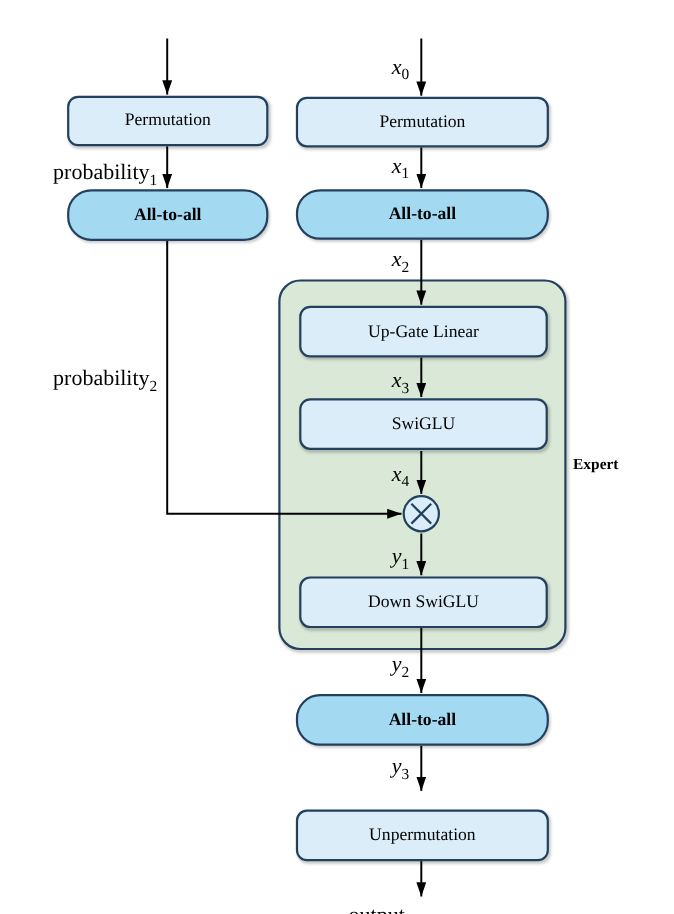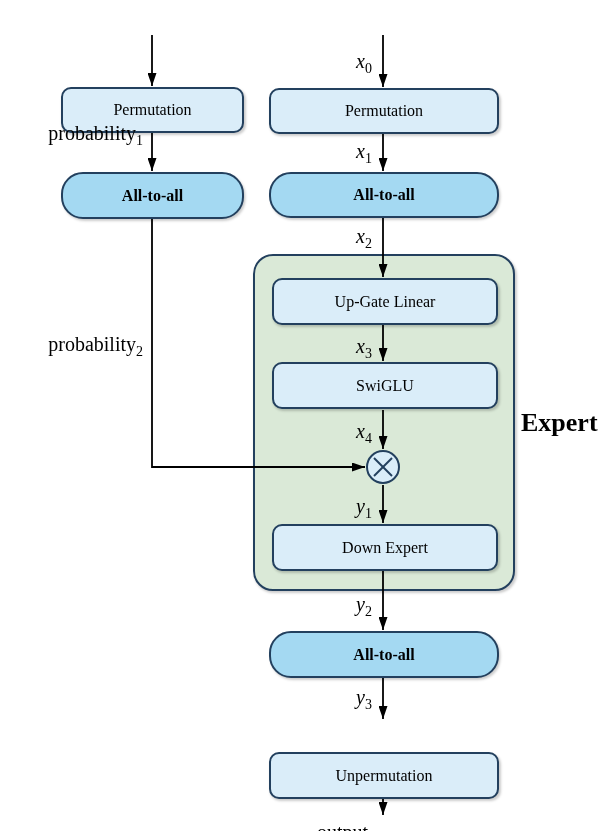--- a/index.html
+++ b/index.html
@@ -59,21 +59,21 @@
     text-align: right;
   }
   .edge-label sub {
     font-size: 14px;
     font-style: normal;
     line-height: 0;
   }
   .var { font-style: italic; }
   .expert-label {
     position: absolute;
-    font-size: 26px;
+    font-size: 14px;
     line-height: 26px;
     font-weight: bold;
     z-index: 4;
   }
   .multiply-node {
     position: absolute;
     box-sizing: border-box;
     left: 366px; top: 450px;
     width: 34px; height: 34px;
     border: 2px solid var(--box-border);
@@ -132,33 +132,33 @@
   </div>
 
   <div class="multiply-node">
     <svg width="30" height="30" viewBox="0 0 30 30">
       <line x1="6" y1="6" x2="24" y2="24" stroke="#23405e" stroke-width="2"></line>
       <line x1="24" y1="6" x2="6" y2="24" stroke="#23405e" stroke-width="2"></line>
     </svg>
   </div>
 
   <div class="box light" style="left:272px; top:524px; width:226px; height:47px;">
-    <span>Down Expert</span>
+    <span>Down SwiGLU</span>
   </div>
 
   <div class="box medium" style="left:269px; top:631px; width:230px; height:47px;">
     <span>All-to-all</span>
   </div>
-  <div class="box light" style="left:269px; top:752px; width:230px; height:47px;">
+  <div class="box light" style="left:269px; top:736px; width:230px; height:47px;">
     <span>Unpermutation</span>
   </div>
 
   <div class="expert-label" style="left:521px; top:410px;">Expert</div>
 
-  <div class="edge-label" style="right:470px; top:121px;text-align:center;"><span>probability</span><sub>1</sub></div>
+  <div class="edge-label" style="right:470px; top:145px;text-align:center;"><span>probability</span><sub>1</sub></div>
   <div class="edge-label" style="right:470px; top:332px;"><span>probability</span><sub>2</sub></div>
 
   <div class="edge-label" style="right:241px; top:49px;"><span class="var">x</span><sub>0</sub></div>
   <div class="edge-label" style="right:241px; top:139px;"><span class="var">x</span><sub>1</sub></div>
   <div class="edge-label" style="right:241px; top:224px;"><span class="var">x</span><sub>2</sub></div>
   <div class="edge-label" style="right:241px; top:334px;"><span class="var">x</span><sub>3</sub></div>
   <div class="edge-label" style="right:241px; top:419px;"><span class="var">x</span><sub>4</sub></div>
   <div class="edge-label" style="right:241px; top:494px;"><span class="var">y</span><sub>1</sub></div>
   <div class="edge-label" style="right:241px; top:592px;"><span class="var">y</span><sub>2</sub></div>
   <div class="edge-label" style="right:241px; top:685px;"><span class="var">y</span><sub>3</sub></div>

